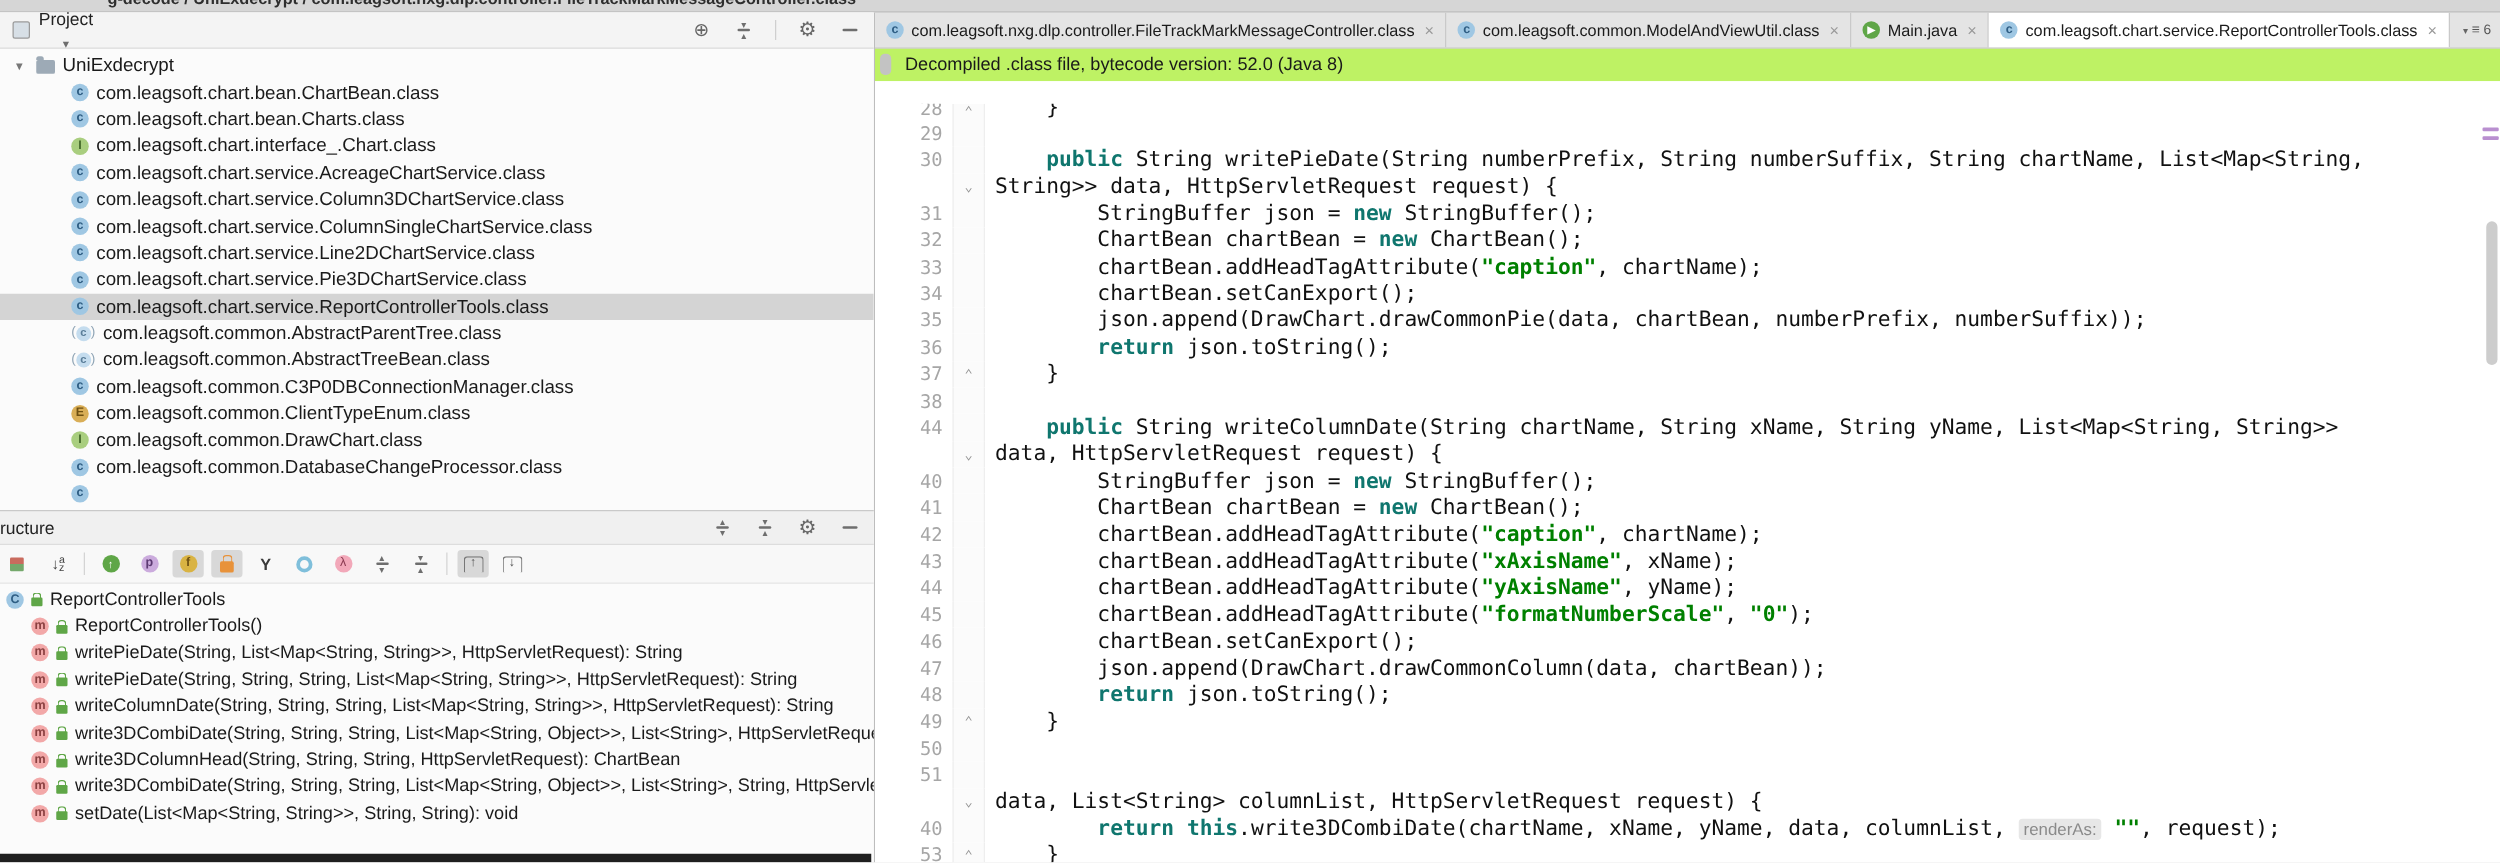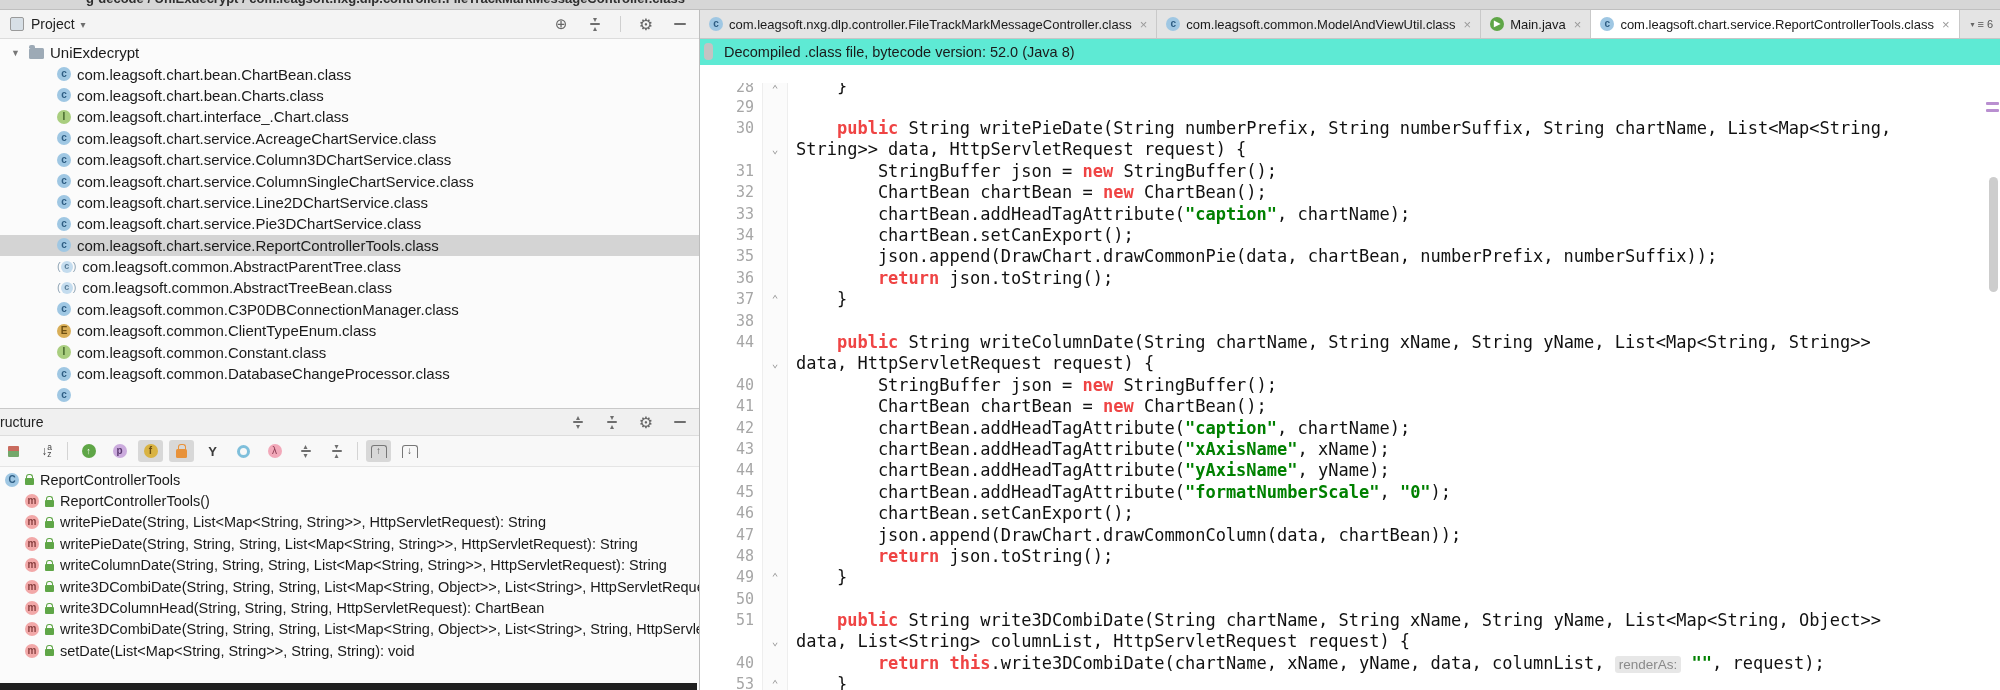--- a/index.html
+++ b/index.html
@@ -9,21 +9,21 @@
   
   .topstrip{height:9px;background:#D6D6D6;border-bottom:1px solid #BFBFBF;overflow:hidden;position:relative;}
   .topstrip-text{position:absolute;top:-9px;left:86px;font-size:13px;color:#2E2E2E;white-space:nowrap;font-weight:bold;}
 
   .main{display:flex;height:680px;}
 
   
   .left{width:699px;position:relative;background:#FBFBFB;display:flex;flex-direction:column;min-width:699px;}
   .proj-header{height:28px;display:flex;align-items:center;background:#F4F4F4;border-bottom:1px solid #DCDCDC;padding:0 10px;flex:none;}
   .ph-box{width:12px;height:12px;border:1px solid #9A9A9A;border-radius:2px;background:#D7DFE6;margin-right:7px;}
-  .ph-title{display:flex;align-items:center;gap:6px;font-size:14px;color:#222;}
+  .ph-title{display:flex;align-items:center;gap:6px;font-size:14px;color:#222;flex-direction:column;}
   .caret{color:#6E6E6E;font-size:10px;}
   .ph-icons{margin-left:auto;display:flex;align-items:center;gap:16px;color:#666;}
   .hdr-ic{display:inline-flex;align-items:center;justify-content:center;width:18px;height:18px;color:#666;font-size:15px;}
   .hdiv{width:1px;height:16px;background:#CFCFCF;}
   .bar{width:10px;height:2px;background:#6E6E6E;margin:1px 0;border-radius:1px;}
   .ic-collapse,.ic-expand{display:inline-flex;flex-direction:column;align-items:center;font-size:8px;line-height:5px;color:#6E6E6E;}
   .minus{width:12px;height:2px;background:#6E6E6E;border-radius:1px;}
   .gear{font-size:16px;color:#666;}
 
   .proj-tree{height:366px;overflow:hidden;padding-top:3px;font-size:15px;color:#1A1A1A;flex:none;}
@@ -80,33 +80,33 @@
 
   
   .right{flex:1;border-left:1px solid #BDBDBD;display:flex;flex-direction:column;background:#FFF;min-width:0;}
   .tabbar{height:28px;display:flex;align-items:stretch;background:#E4E4E4;border-bottom:1px solid #C6C6C6;flex:none;overflow:hidden;}
   .tab{display:flex;align-items:center;gap:6px;padding:0 9px;border-right:1px solid #C9C9C9;font-size:13px;color:#1A1A1A;white-space:nowrap;}
   .tab.active{background:#FFF;}
   .tclose{color:#9A9A9A;font-size:13px;margin-left:2px;}
   .tab-overflow{margin-left:auto;display:flex;align-items:center;gap:3px;padding:0 7px;color:#555;font-size:11px;}
   .tov-tri{font-size:8px;color:#666;}
 
-  .banner{height:26px;background:#5eead4;display:flex;align-items:center;padding-left:24px;font-size:14.5px;color:#1A1A1A;position:relative;flex:none;}
+  .banner{height:26px;background:#bef264;display:flex;align-items:center;padding-left:24px;font-size:14.5px;color:#1A1A1A;position:relative;flex:none;}
   .banner-pill{position:absolute;left:4px;top:4px;width:9px;height:17px;background:#C3C3C3;border-radius:4px;}
 
   .editor{flex:1;position:relative;overflow:hidden;font-family:"DejaVu Sans Mono","Liberation Mono",monospace;background:#FFF;}
   .code{padding-top:18px;}
   .crow{display:flex;height:21.4px;align-items:center;}
   .crow.clip{height:13px;overflow:hidden;align-items:flex-end;}
   .ln{width:62px;text-align:right;color:#A6A6A6;font-size:15px;flex:none;padding-right:8px;box-sizing:border-box;}
   .fold{width:26px;height:100%;flex:none;display:flex;align-items:center;justify-content:center;color:#949494;font-size:11px;
         background:#FBFBFB;border-left:1px solid #EEE;border-right:1px solid #EEE;box-sizing:border-box;}
   .ctext{padding-left:8px;font-size:17px;color:#111;white-space:pre;}
   .ctext span{white-space:pre;}
-  .seg-k{color:#ef4444;font-weight:bold;}
+  .seg-k{color:#0f766e;font-weight:bold;}
   .seg-s{color:#008000;font-weight:bold;}
   .seg-h{font-family:"Liberation Sans",sans-serif;font-size:13.5px;color:#8A8A8A;background:#E7E7E7;border-radius:3px;padding:1px 4px;font-weight:normal;}
 
   .scrollbar{position:absolute;right:0;top:0;width:14px;height:100%;}
   .thumb{position:absolute;right:2px;top:112px;width:9px;height:115px;background:#CDCDCD;border-radius:5px;}
   .mark{position:absolute;right:1px;width:13px;height:3px;background:#B98FD0;border-radius:1px;}
   .mark1{top:37px;} .mark2{top:44px;}
 </style>
 </head>
 <body>
@@ -200,21 +200,21 @@
           <div class="trow child">
             <span class="cir c-class">c</span>
             <span>com.leagsoft.common.C3P0DBConnectionManager.class</span>
           </div>
           <div class="trow child">
             <span class="cir c-enum">E</span>
             <span>com.leagsoft.common.ClientTypeEnum.class</span>
           </div>
           <div class="trow child">
             <span class="cir c-iface">I</span>
-            <span>com.leagsoft.common.Constant.class</span>
+            <span>com.leagsoft.common.DrawChart.class</span>
           </div>
           <div class="trow child">
             <span class="cir c-class">c</span>
             <span>com.leagsoft.common.DatabaseChangeProcessor.class</span>
           </div>
           <div class="trow child">
             <span class="cir c-class">c</span>
           </div>
         </div>
 
@@ -489,21 +489,20 @@
               <span class="ctext"><span class="seg-p">    }</span></span>
             </div>
             <div class="crow">
               <span class="ln">50</span>
               <span class="fold"></span>
               <span class="ctext"></span>
             </div>
             <div class="crow">
               <span class="ln">51</span>
               <span class="fold"></span>
-              <span class="ctext"><span class="seg-k">    public</span><span class="seg-p"> String write3DCombiDate(String chartName, String xName, String yName, List&lt;Map&lt;String, Object&gt;&gt;</span></span>
             </div>
             <div class="crow">
               <span class="ln"></span>
               <span class="fold">⌄</span>
               <span class="ctext"><span class="seg-p">data, List&lt;String&gt; columnList, HttpServletRequest request) {</span></span>
             </div>
             <div class="crow">
               <span class="ln">40</span>
               <span class="fold"></span>
               <span class="ctext"><span class="seg-k">        return </span><span class="seg-k">this</span><span class="seg-p">.write3DCombiDate(chartName, xName, yName, data, columnList, </span><span class="seg-h">renderAs:</span><span class="seg-p"> </span><span class="seg-s">""</span><span class="seg-p">, request);</span></span>

